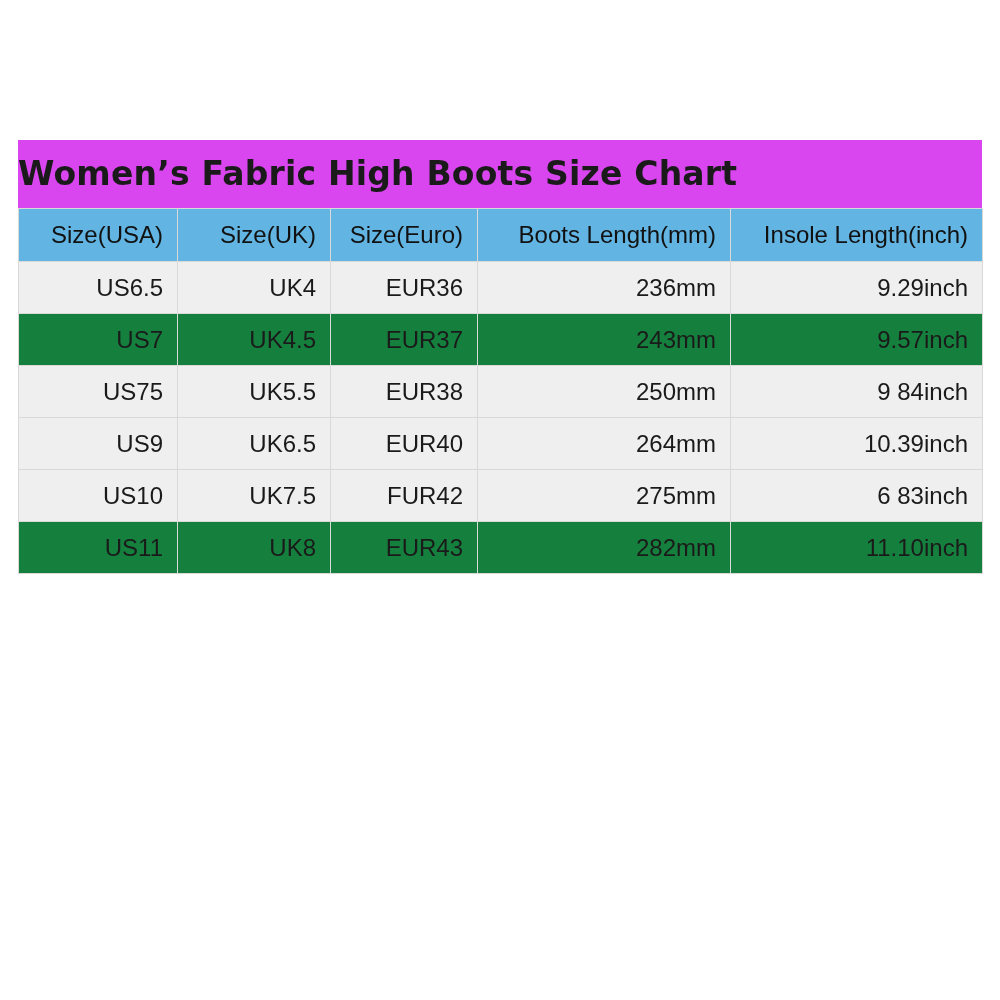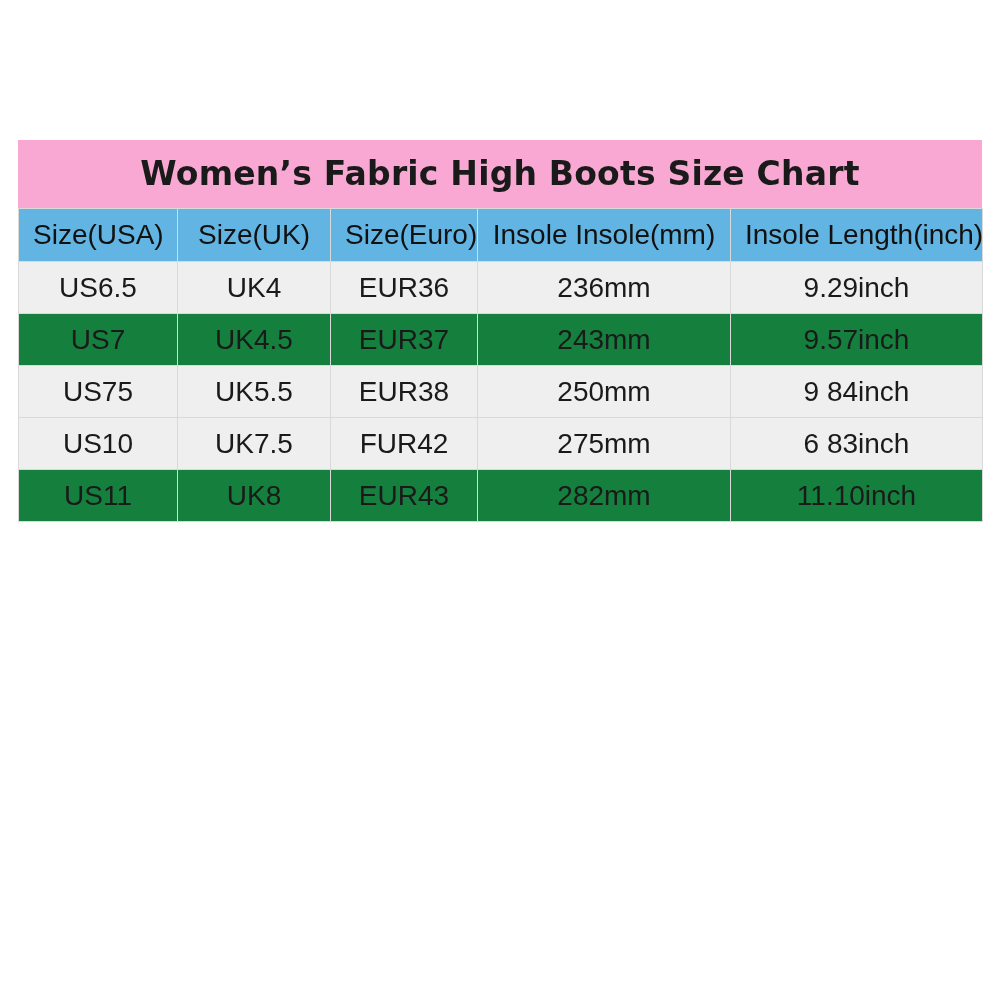--- a/index.html
+++ b/index.html
@@ -20,44 +20,44 @@
   }
 
   .chart-wrap {
     position: absolute;
     left: 18px;
     top: 140px;
     width: 964px;
   }
 
   .chart-title {
-    background: #f9a8d4;
+    background: #d946ef;
     color: #1a1a1a;
     font-size: 33px;
     font-weight: bold;
-    text-align: center;
+    text-align: left;
     line-height: 68px;
     height: 68px;
     letter-spacing: 0.2px;
     font-family: "DejaVu Sans", sans-serif;
     white-space: nowrap;
     overflow: hidden;
   }
 
   table.size-table {
     width: 964px;
     border-collapse: collapse;
     table-layout: fixed;
   }
 
   table.size-table th,
   table.size-table td {
     border: 1px solid #d9d9d9;
-    text-align: center;
-    font-size: 28px;
+    text-align: right;
+    font-size: 24px;
     color: #1a1a1a;
     padding: 0 14px;
     height: 51px;
     vertical-align: middle;
     overflow: hidden;
     white-space: nowrap;
   }
 
   table.size-table thead th {
     background: #62b4e2;
@@ -95,21 +95,21 @@
           <col class="c2">
           <col class="c3">
           <col class="c4">
           <col class="c5">
       </colgroup>
       <thead>
         <tr>
           <th>Size(USA)</th>
           <th>Size(UK)</th>
           <th>Size(Euro)</th>
-          <th>Insole Insole(mm)</th>
+          <th>Boots Length(mm)</th>
           <th>Insole Length(inch)</th>
         </tr>
       </thead>
       <tbody>
         <tr>
           <td>US6.5</td>
           <td>UK4</td>
           <td>EUR36</td>
           <td>236mm</td>
           <td>9.29inch</td>
@@ -122,20 +122,27 @@
           <td>9.57inch</td>
         </tr>
         <tr>
           <td>US75</td>
           <td>UK5.5</td>
           <td>EUR38</td>
           <td>250mm</td>
           <td>9 84inch</td>
         </tr>
         <tr>
+          <td>US9</td>
+          <td>UK6.5</td>
+          <td>EUR40</td>
+          <td>264mm</td>
+          <td>10.39inch</td>
+        </tr>
+        <tr>
           <td>US10</td>
           <td>UK7.5</td>
           <td>FUR42</td>
           <td>275mm</td>
           <td>6 83inch</td>
         </tr>
         <tr class="alt">
           <td>US11</td>
           <td>UK8</td>
           <td>EUR43</td>

